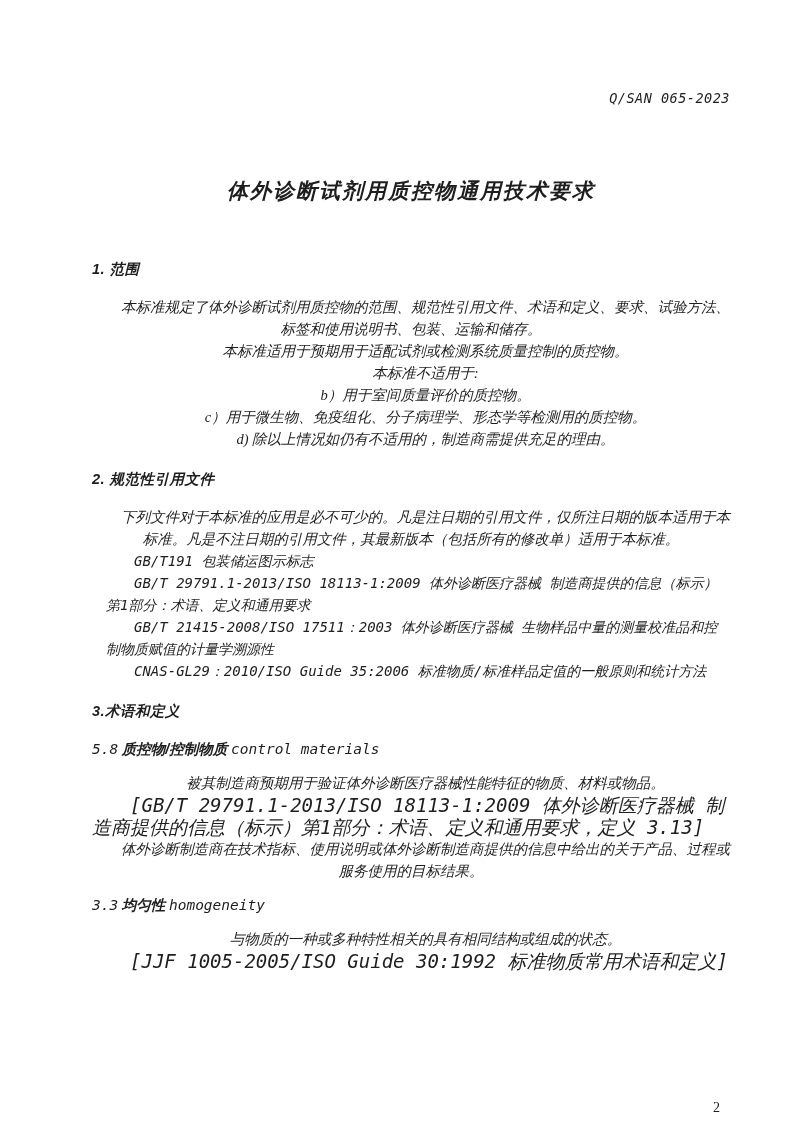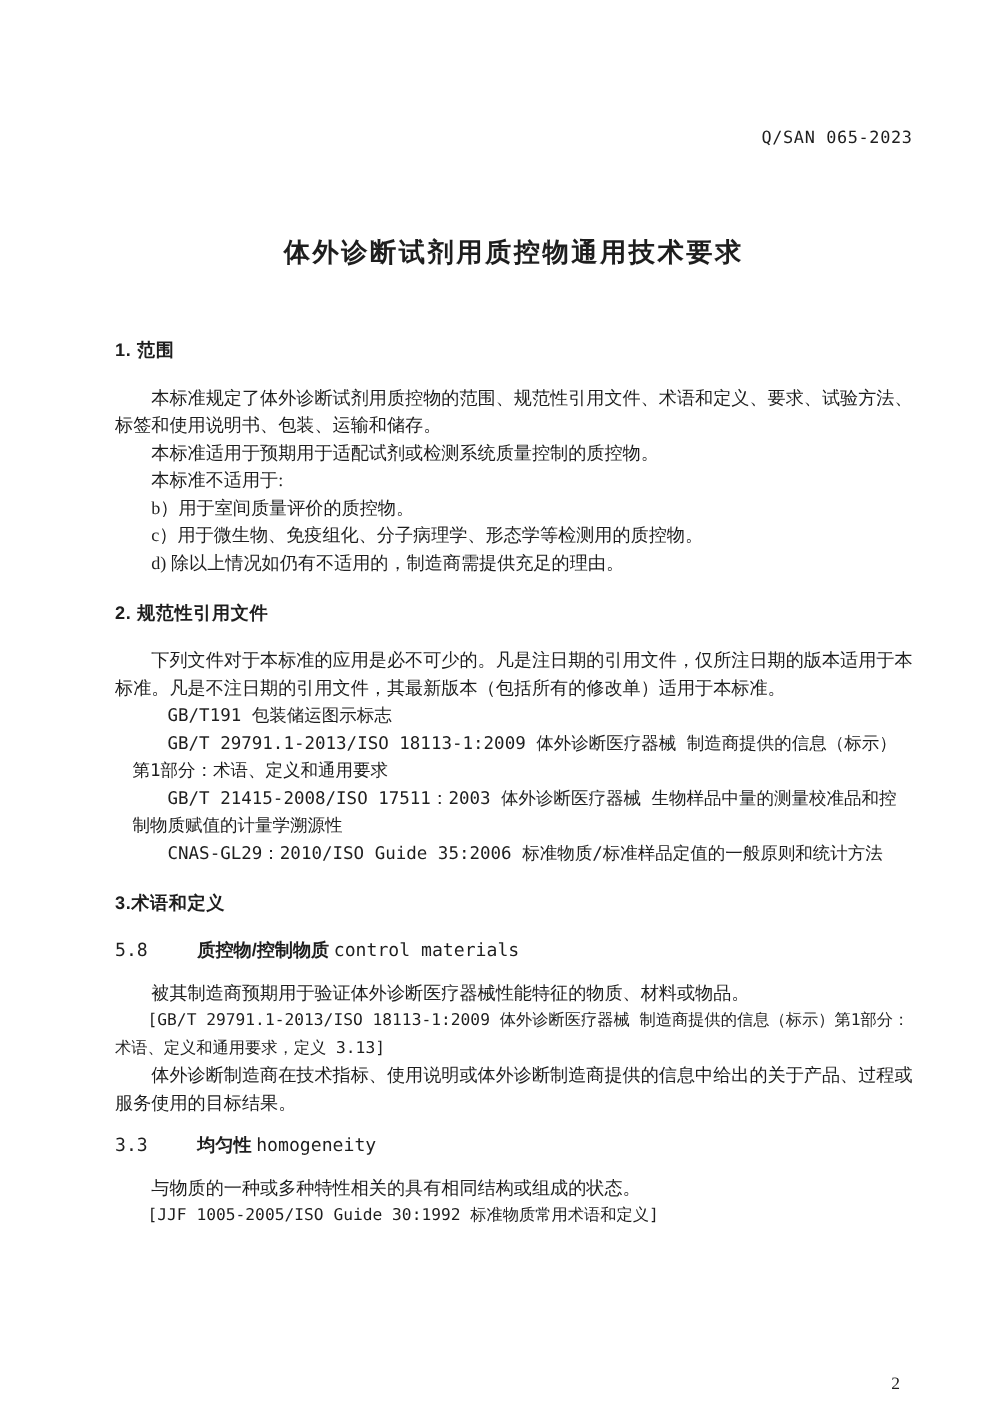--- a/index.html
+++ b/index.html
@@ -14,22 +14,23 @@
     background: #ffffff;
     color: #1e1e1e;
     font-family: "Liberation Serif", "DejaVu Serif", serif;
     font-size: 14.5px;
     line-height: 22px;
     overflow: hidden;
   }
   .content {
     position: absolute;
     left: 92px;
-    top: 12px;
+    top: 0;
     width: 638px;
+    font-style: italic;
   }
   .doc-code {
     margin-top: 90px;
     text-align: right;
     font-family: "DejaVu Sans Mono", "Liberation Mono", monospace;
     font-size: 13.5px;
     line-height: 16px;
     letter-spacing: 0.5px;
   }
   .title {
@@ -45,48 +46,48 @@
     font-family: "Liberation Sans", "DejaVu Sans", sans-serif;
     font-weight: 700;
     font-size: 14.5px;
     line-height: 22px;
     letter-spacing: 0.5px;
     margin: 18px 0 16px 0;
   }
   .para {
     margin: 0;
     text-indent: 2em;
+    text-align: center;
   }
   .ref {
     margin: 0;
     text-indent: 2em;
     font-size: 14px;
   }
   .latin, .ref, .quote {
     font-family: "DejaVu Sans Mono", "Liberation Mono", monospace;
     margin-left: 14px;
   }
   .quote {
     margin: 0;
     text-indent: 2em;
-    font-size: 13px;
+    font-size: 19px;
   }
   .term-heading {
     margin: 12px 0 12px 0;
     line-height: 22px;
     font-size: 14.5px;
   }
   .term-no, .term-en {
     font-family: "DejaVu Sans Mono", "Liberation Mono", monospace;
     font-weight: 400;
   }
   .term-zh {
     font-family: "Liberation Sans", "DejaVu Sans", sans-serif;
     font-weight: 700;
-    margin-left: 36px;
   }
   .page-number {
     position: absolute;
     right: 80px;
     top: 1098px;
     font-size: 14px;
     line-height: 20px;
   }
 </style>
 </head>

